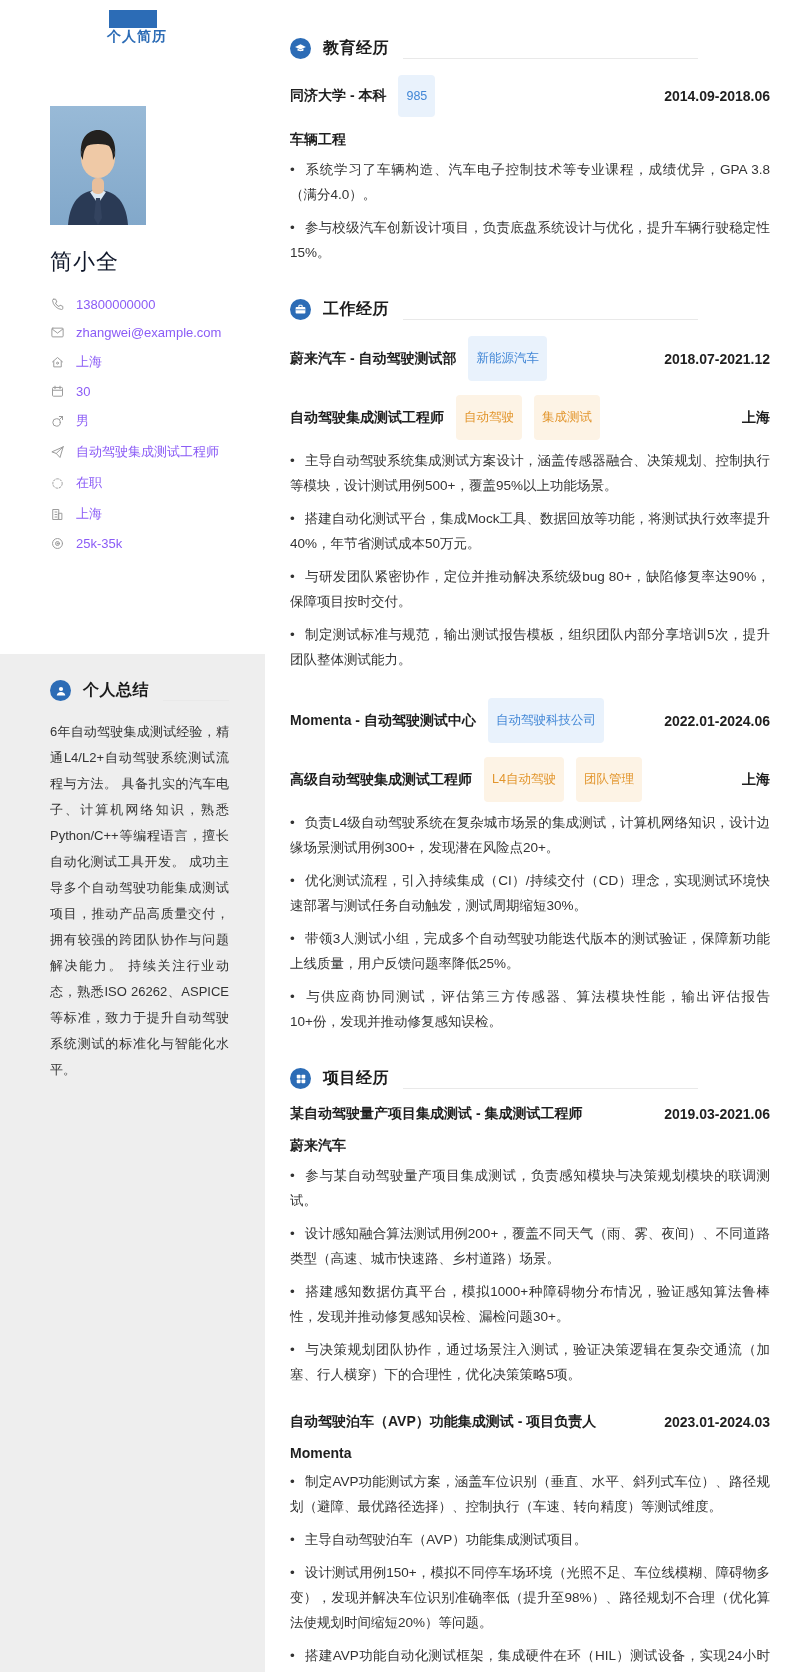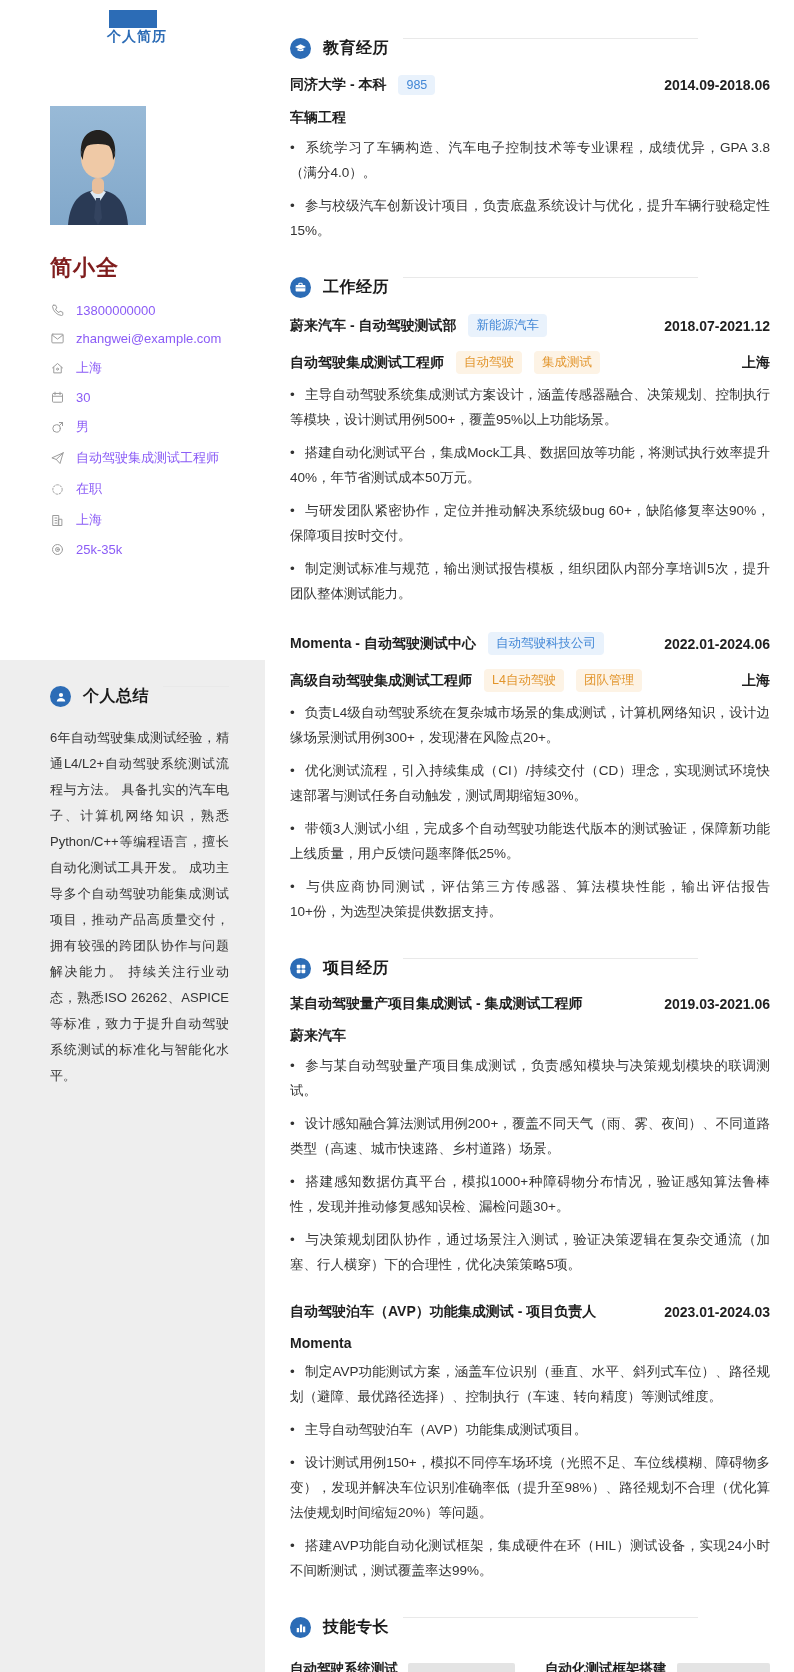--- a/index.html
+++ b/index.html
@@ -19,44 +19,44 @@
   .page{width:794px;min-height:1672px;background:#fff;display:flex;align-items:stretch;overflow:hidden;}
 
   
   .left-col{width:265px;flex-shrink:0;display:flex;flex-direction:column;}
   .brand{display:flex;align-items:center;margin-top:10px;flex-direction:column;}
   .brand-bar{width:48px;height:18px;background:var(--blue);}
   .brand-title{margin-left:9px;color:var(--blue);font-weight:bold;font-size:14px;letter-spacing:1px;}
   .left-content{padding:0 34px 0 50px;}
   .photo-frame{width:96px;height:119px;margin-top:60px;overflow:hidden;background:#8fb3d3;}
   .photo-frame svg{display:block;}
-  .name{font-size:22px;font-weight:bold;color:#7f1d1d;margin-top:28px;letter-spacing:1px;}
+  .name{font-size:22px;font-weight:normal;color:#0f172a;margin-top:22px;letter-spacing:1px;}
   .contact-list{margin-top:20px;}
   .contact-item{display:flex;align-items:center;margin-bottom:13px;font-size:13px;color:#8b5cf6;}
   .contact-icon{width:15px;height:15px;flex-shrink:0;margin-right:11px;color:#9c9c9c;}
   .contact-icon svg{display:block;width:100%;height:100%;stroke:#9c9c9c;fill:none;stroke-width:1.6;stroke-linecap:round;stroke-linejoin:round;}
   .summary-panel{background:var(--panel-gray);margin-top:90px;flex:1;padding:26px 36px 30px 50px;}
   .summary-text{font-size:13px;line-height:26px;color:#333;margin-top:18px;text-align:justify;}
 
   
   .right-col{flex:1;padding:38px 24px 40px 25px;}
   .section{margin-bottom:34px;}
-  .section-header{display:flex;align-items:flex-start;}
+  .section-header{display:flex;align-items:flex-end;}
   .sec-icon{width:21px;height:21px;border-radius:50%;background:var(--blue);display:flex;align-items:center;justify-content:center;flex-shrink:0;}
   .sec-icon svg{display:block;}
   .sec-title{font-size:16px;font-weight:bold;color:#1b1b1b;margin-left:12px;letter-spacing:0.5px;}
   .sec-line{flex:1;height:1px;background:var(--line);margin-left:14px;margin-right:72px;}
 
   .entry{margin-top:16px;}
   .entry + .entry{margin-top:26px;}
   .entry-row{display:flex;align-items:center;}
   .entry-row.second{margin-top:14px;}
   .entry-main{font-weight:bold;font-size:14px;color:var(--text-dark);}
   .entry-date{margin-left:auto;font-weight:bold;font-size:14px;color:var(--text-dark);white-space:nowrap;}
-  .tag{margin-left:12px;font-size:12.5px;padding:3px 8px;border-radius:4px;white-space:nowrap;}
+  .tag{margin-left:12px;font-size:12.5px;padding:14px 8px;border-radius:4px;white-space:nowrap;}
   .tag.blue{background:var(--tag-blue-bg);color:var(--tag-blue-fg);}
   .tag.orange{background:var(--tag-orange-bg);color:var(--tag-orange-fg);}
   .bullets{margin-top:4px;}
   .bullet{font-size:13.5px;line-height:25px;color:#333;margin-top:8px;text-align:justify;}
   .bullet .dot{margin-right:10px;}
 
   
   .skills-grid{display:grid;grid-template-columns:1fr 1fr;column-gap:30px;row-gap:22px;margin-top:22px;}
   .skill-row{display:flex;align-items:center;justify-content:space-between;}
   .skill-label{font-weight:bold;font-size:13.5px;color:var(--text-dark);white-space:nowrap;}
@@ -248,42 +248,42 @@
         </div>
         <div class="entry-row second">
           <span class="entry-main">自动驾驶集成测试工程师</span>
           <span class="tag orange">自动驾驶</span>
           <span class="tag orange">集成测试</span>
           <span class="entry-date">上海</span>
         </div>
         <div class="bullets">
           <div class="bullet"><span class="dot">•</span><span>主导自动驾驶系统集成测试方案设计，涵盖传感器融合、决策规划、控制执行等模块，设计测试用例500+，覆盖95%以上功能场景。</span></div>
           <div class="bullet"><span class="dot">•</span><span>搭建自动化测试平台，集成Mock工具、数据回放等功能，将测试执行效率提升40%，年节省测试成本50万元。</span></div>
-          <div class="bullet"><span class="dot">•</span><span>与研发团队紧密协作，定位并推动解决系统级bug 60+，缺陷修复率达90%，保障项目按时交付。</span></div>
+          <div class="bullet"><span class="dot">•</span><span>与研发团队紧密协作，定位并推动解决系统级bug 80+，缺陷修复率达90%，保障项目按时交付。</span></div>
           <div class="bullet"><span class="dot">•</span><span>制定测试标准与规范，输出测试报告模板，组织团队内部分享培训5次，提升团队整体测试能力。</span></div>
         </div>
       </div>
 
       <div class="entry">
         <div class="entry-row">
           <span class="entry-main">Momenta - 自动驾驶测试中心</span>
           <span class="tag blue">自动驾驶科技公司</span>
           <span class="entry-date">2022.01-2024.06</span>
         </div>
         <div class="entry-row second">
           <span class="entry-main">高级自动驾驶集成测试工程师</span>
           <span class="tag orange">L4自动驾驶</span>
           <span class="tag orange">团队管理</span>
           <span class="entry-date">上海</span>
         </div>
         <div class="bullets">
           <div class="bullet"><span class="dot">•</span><span>负责L4级自动驾驶系统在复杂城市场景的集成测试，计算机网络知识，设计边缘场景测试用例300+，发现潜在风险点20+。</span></div>
           <div class="bullet"><span class="dot">•</span><span>优化测试流程，引入持续集成（CI）/持续交付（CD）理念，实现测试环境快速部署与测试任务自动触发，测试周期缩短30%。</span></div>
           <div class="bullet"><span class="dot">•</span><span>带领3人测试小组，完成多个自动驾驶功能迭代版本的测试验证，保障新功能上线质量，用户反馈问题率降低25%。</span></div>
-          <div class="bullet"><span class="dot">•</span><span>与供应商协同测试，评估第三方传感器、算法模块性能，输出评估报告10+份，为选型决策提供数据支持。</span></div>
+          <div class="bullet"><span class="dot">•</span><span>与供应商协同测试，评估第三方传感器、算法模块性能，输出评估报告10+份，发现并推动修复感知误检。</span></div>
         </div>
       </div>
     </div>
 
     <div class="section">
       <div class="section-header">
         <span class="sec-icon">
           <svg width="12" height="12" viewBox="0 0 24 24">
               <rect x="3.5" y="3.5" width="7.5" height="7.5" rx="1.5" fill="#fff"></rect>
               <rect x="13" y="3.5" width="7.5" height="7.5" rx="1.5" fill="#fff"></rect>

